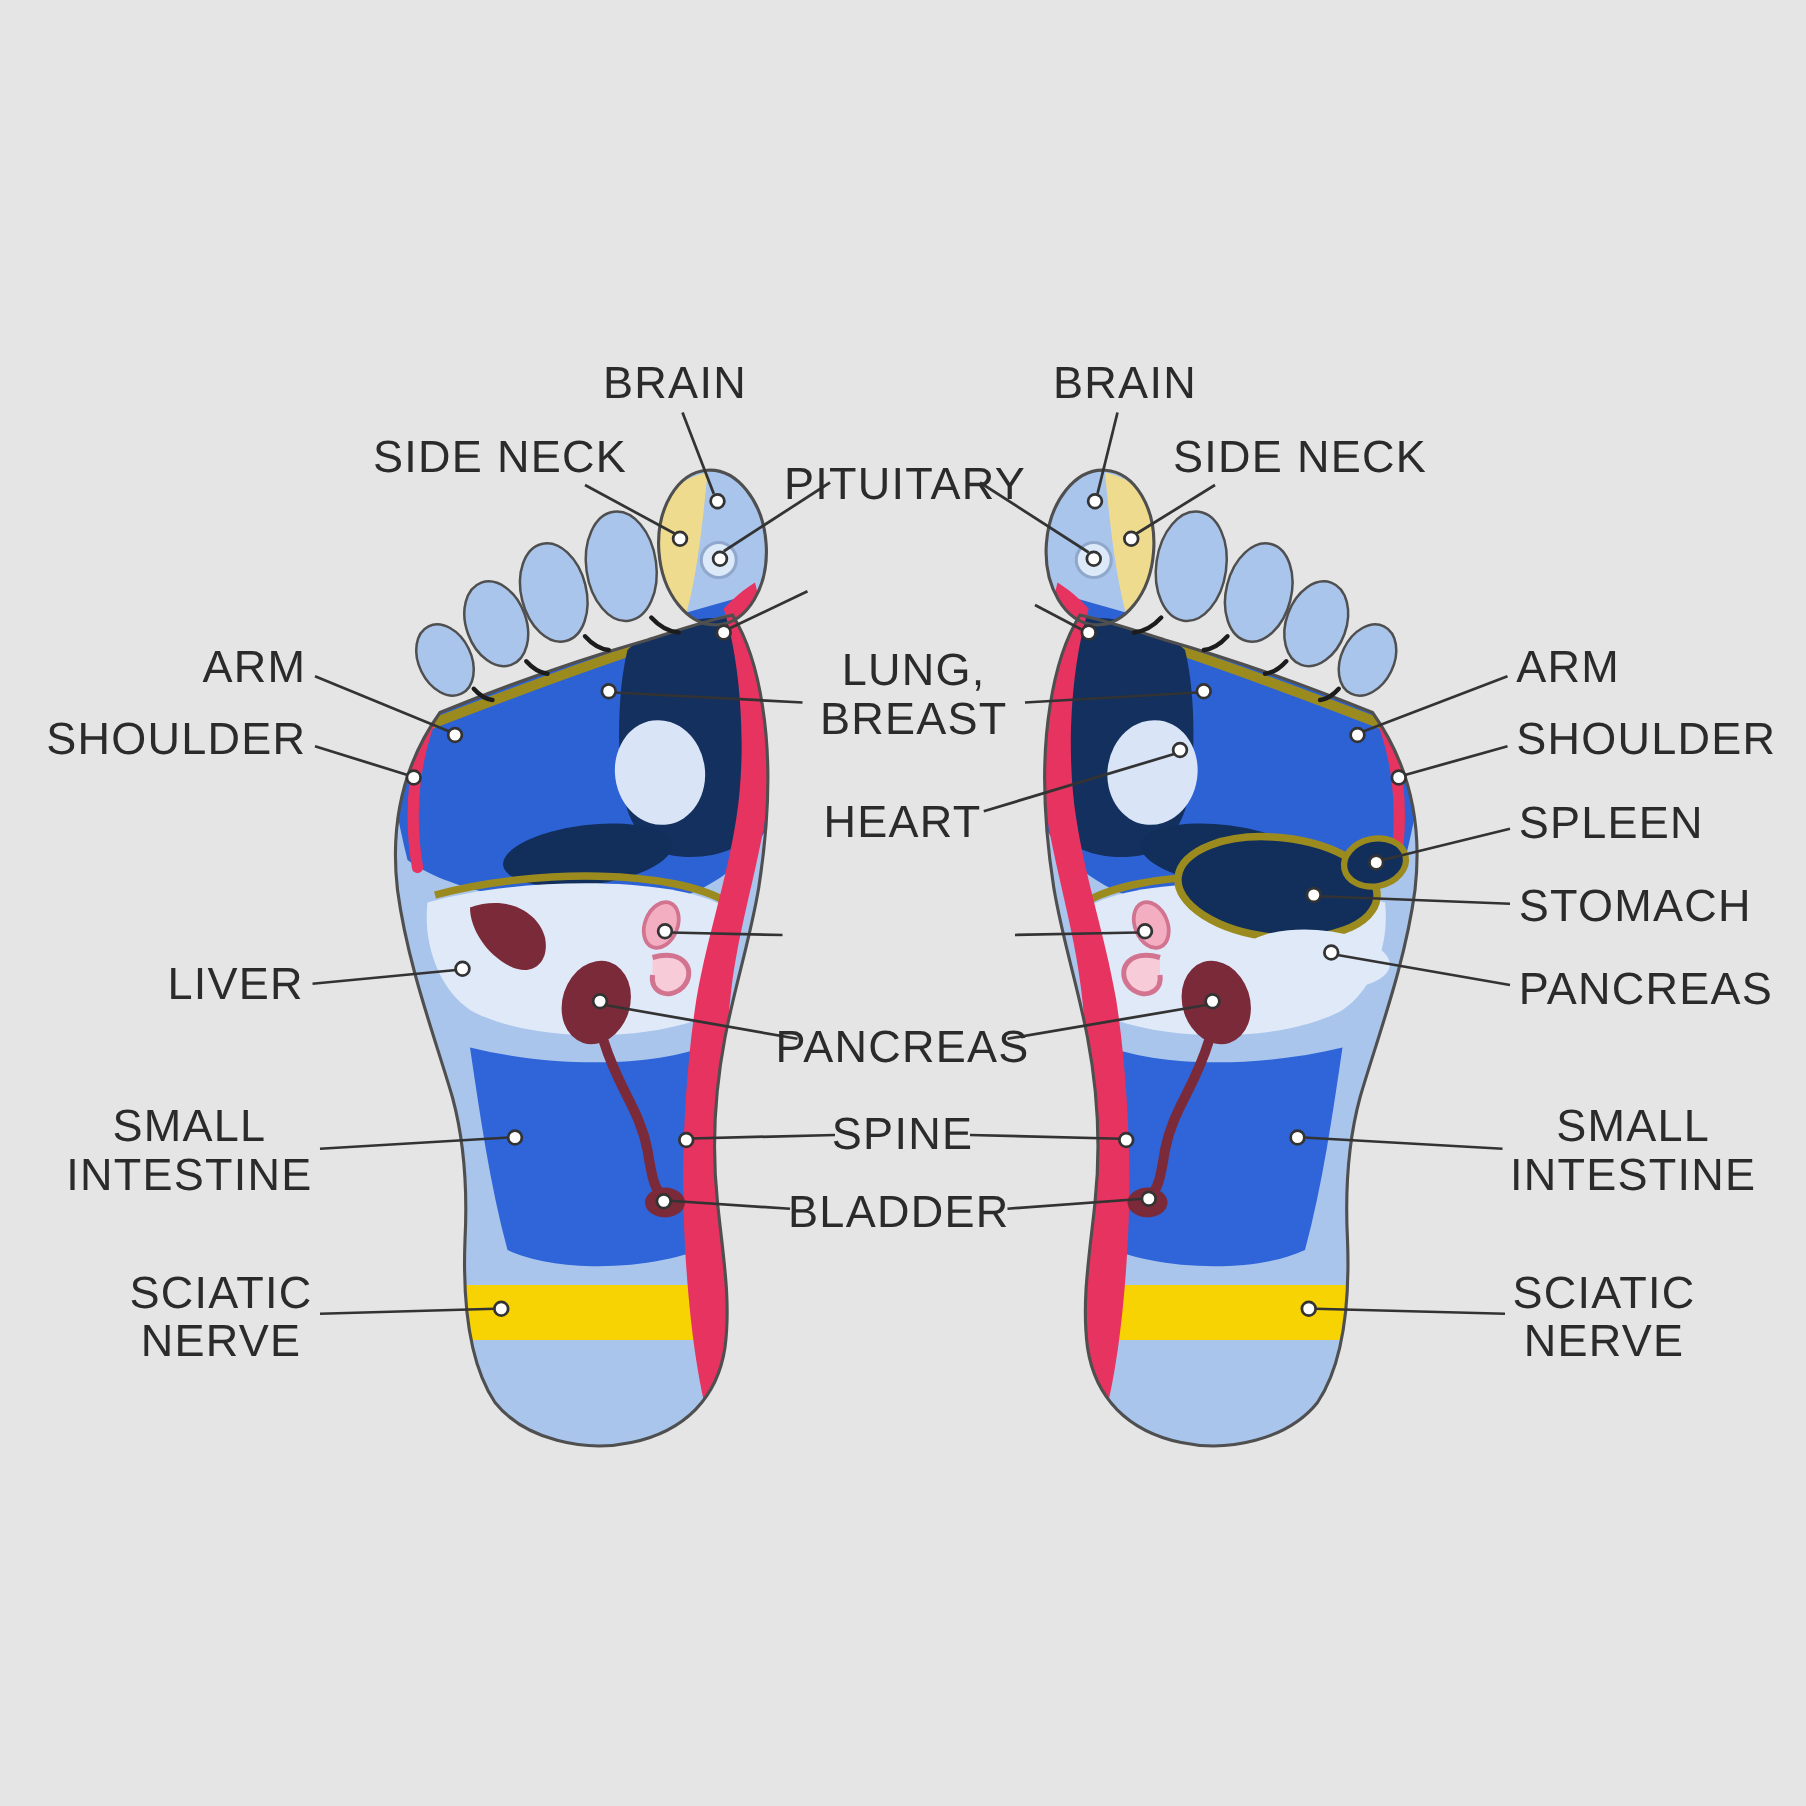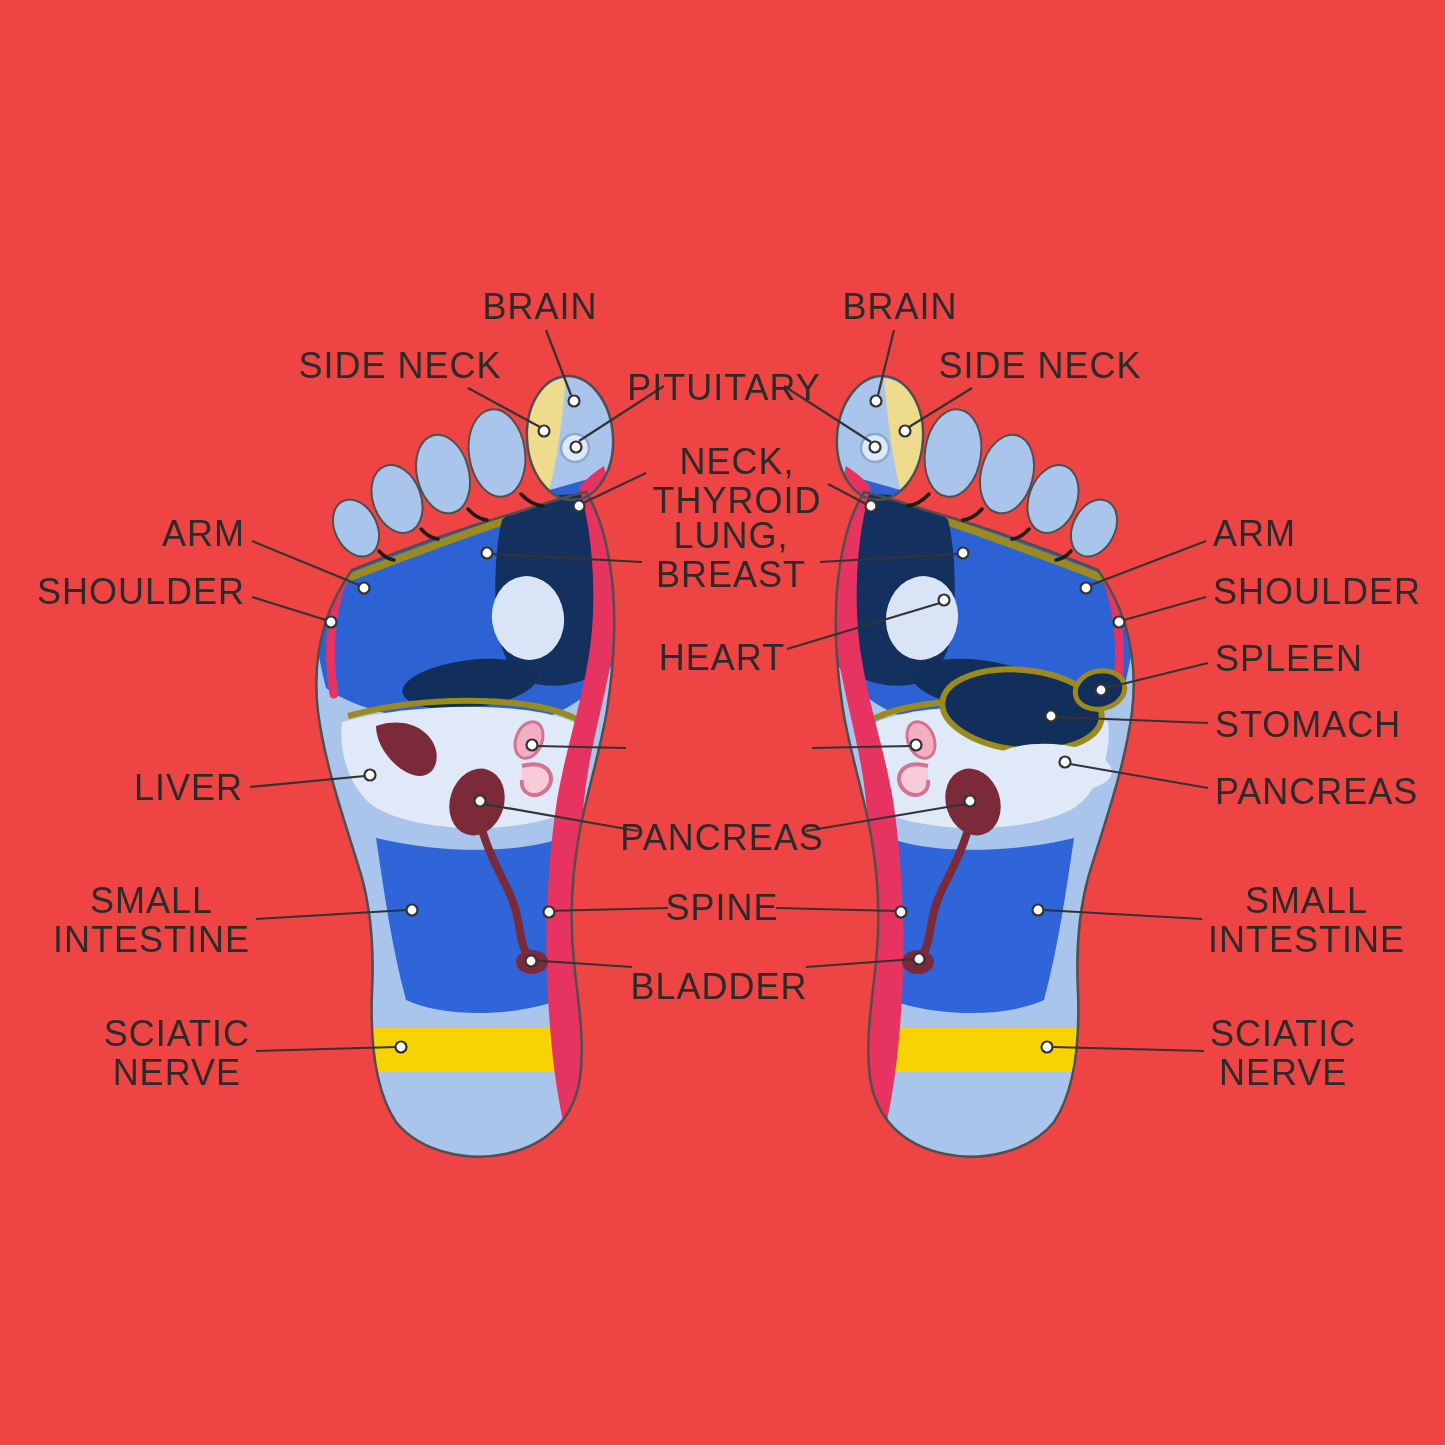--- a/index.html
+++ b/index.html
@@ -1,16 +1,16 @@
 <!DOCTYPE html>
 <html><head>
 <meta charset="utf-8">
 <style>
   html,body{margin:0;padding:0;background:#ffffff;}
-  .canvas{position:relative;width:1445px;height:1445px;background:#ef4444;overflow:hidden;
+  .canvas{position:relative;width:1445px;height:1445px;background:#e5e5e5;overflow:hidden;
           font-family:"Liberation Sans",sans-serif;}
   svg.layer{position:absolute;left:0;top:0;width:1445px;height:1445px;}
   #labels{position:absolute;left:0;top:0;width:1445px;height:1445px;pointer-events:none;}
   .label{position:absolute;font-size:36px;letter-spacing:1px;color:#2b2b2b;
          white-space:pre-line;line-height:1.08;font-weight:400;}
   .align-center{transform:translate(-50%,-50%);text-align:center;}
   .align-right{transform:translate(-100%,-50%);text-align:center;}
   .align-left{transform:translate(0,-50%);text-align:center;}
 </style>
 </head>
@@ -147,28 +147,26 @@
       <line x1="1204" y1="1051" x2="1052" y2="1047" stroke="#333333" stroke-width="2.2"></line>
       <circle cx="1047" cy="1047" r="5.5" fill="#ffffff" stroke="#333333" stroke-width="2.2"></circle>
     </svg>
 
   <div id="labels">
       <div class="label align-center" style="left: 540px; top: 307px; color: rgb(43, 43, 43);">BRAIN</div>
       <div class="label align-center" style="left: 400px; top: 366px; color: rgb(43, 43, 43);">SIDE NECK</div>
       <div class="label align-center" style="left: 724px; top: 364px; color: rgb(43, 43, 43); margin-top: 24px;">PITUITARY</div>
       <div class="label align-center" style="left: 900px; top: 307px; color: rgb(43, 43, 43);">BRAIN</div>
       <div class="label align-center" style="left: 1040px; top: 366px; color: rgb(43, 43, 43);">SIDE NECK</div>
-      <div class="label align-center" style="left: 737px; top: 482px; color: rgb(43, 43, 43);">NECK,
-THYROID</div>
       <div class="label align-center" style="left: 731px; top: 556px; color: rgb(43, 43, 43);">LUNG,
 BREAST</div>
       <div class="label align-center" style="left: 722px; top: 658px; color: rgb(43, 43, 43);">HEART</div>
       <div class="label align-center" style="left: 722px; top: 838px; color: rgb(43, 43, 43);">PANCREAS</div>
       <div class="label align-center" style="left: 722px; top: 908px; color: rgb(43, 43, 43);">SPINE</div>
-      <div class="label align-center" style="left: 719px; top: 970px; color: rgb(43, 43, 43); margin-top: 17px;">BLADDER</div>
+      <div class="label align-center" style="left: 719px; top: 970px; color: rgb(43, 43, 43);">BLADDER</div>
       <div class="label align-right" style="left: 245px; top: 534px; color: rgb(43, 43, 43);">ARM</div>
       <div class="label align-right" style="left: 245px; top: 592px; color: rgb(43, 43, 43);">SHOULDER</div>
       <div class="label align-right" style="left: 243px; top: 788px; color: rgb(43, 43, 43);">LIVER</div>
       <div class="label align-right" style="left: 250px; top: 921px; color: rgb(43, 43, 43);">SMALL
 INTESTINE</div>
       <div class="label align-right" style="left: 250px; top: 1054px; color: rgb(43, 43, 43);">SCIATIC
 NERVE</div>
       <div class="label align-left" style="left: 1213px; top: 534px; color: rgb(43, 43, 43);">ARM</div>
       <div class="label align-left" style="left: 1213px; top: 592px; color: rgb(43, 43, 43);">SHOULDER</div>
       <div class="label align-left" style="left: 1215px; top: 659px; color: rgb(43, 43, 43);">SPLEEN</div>

